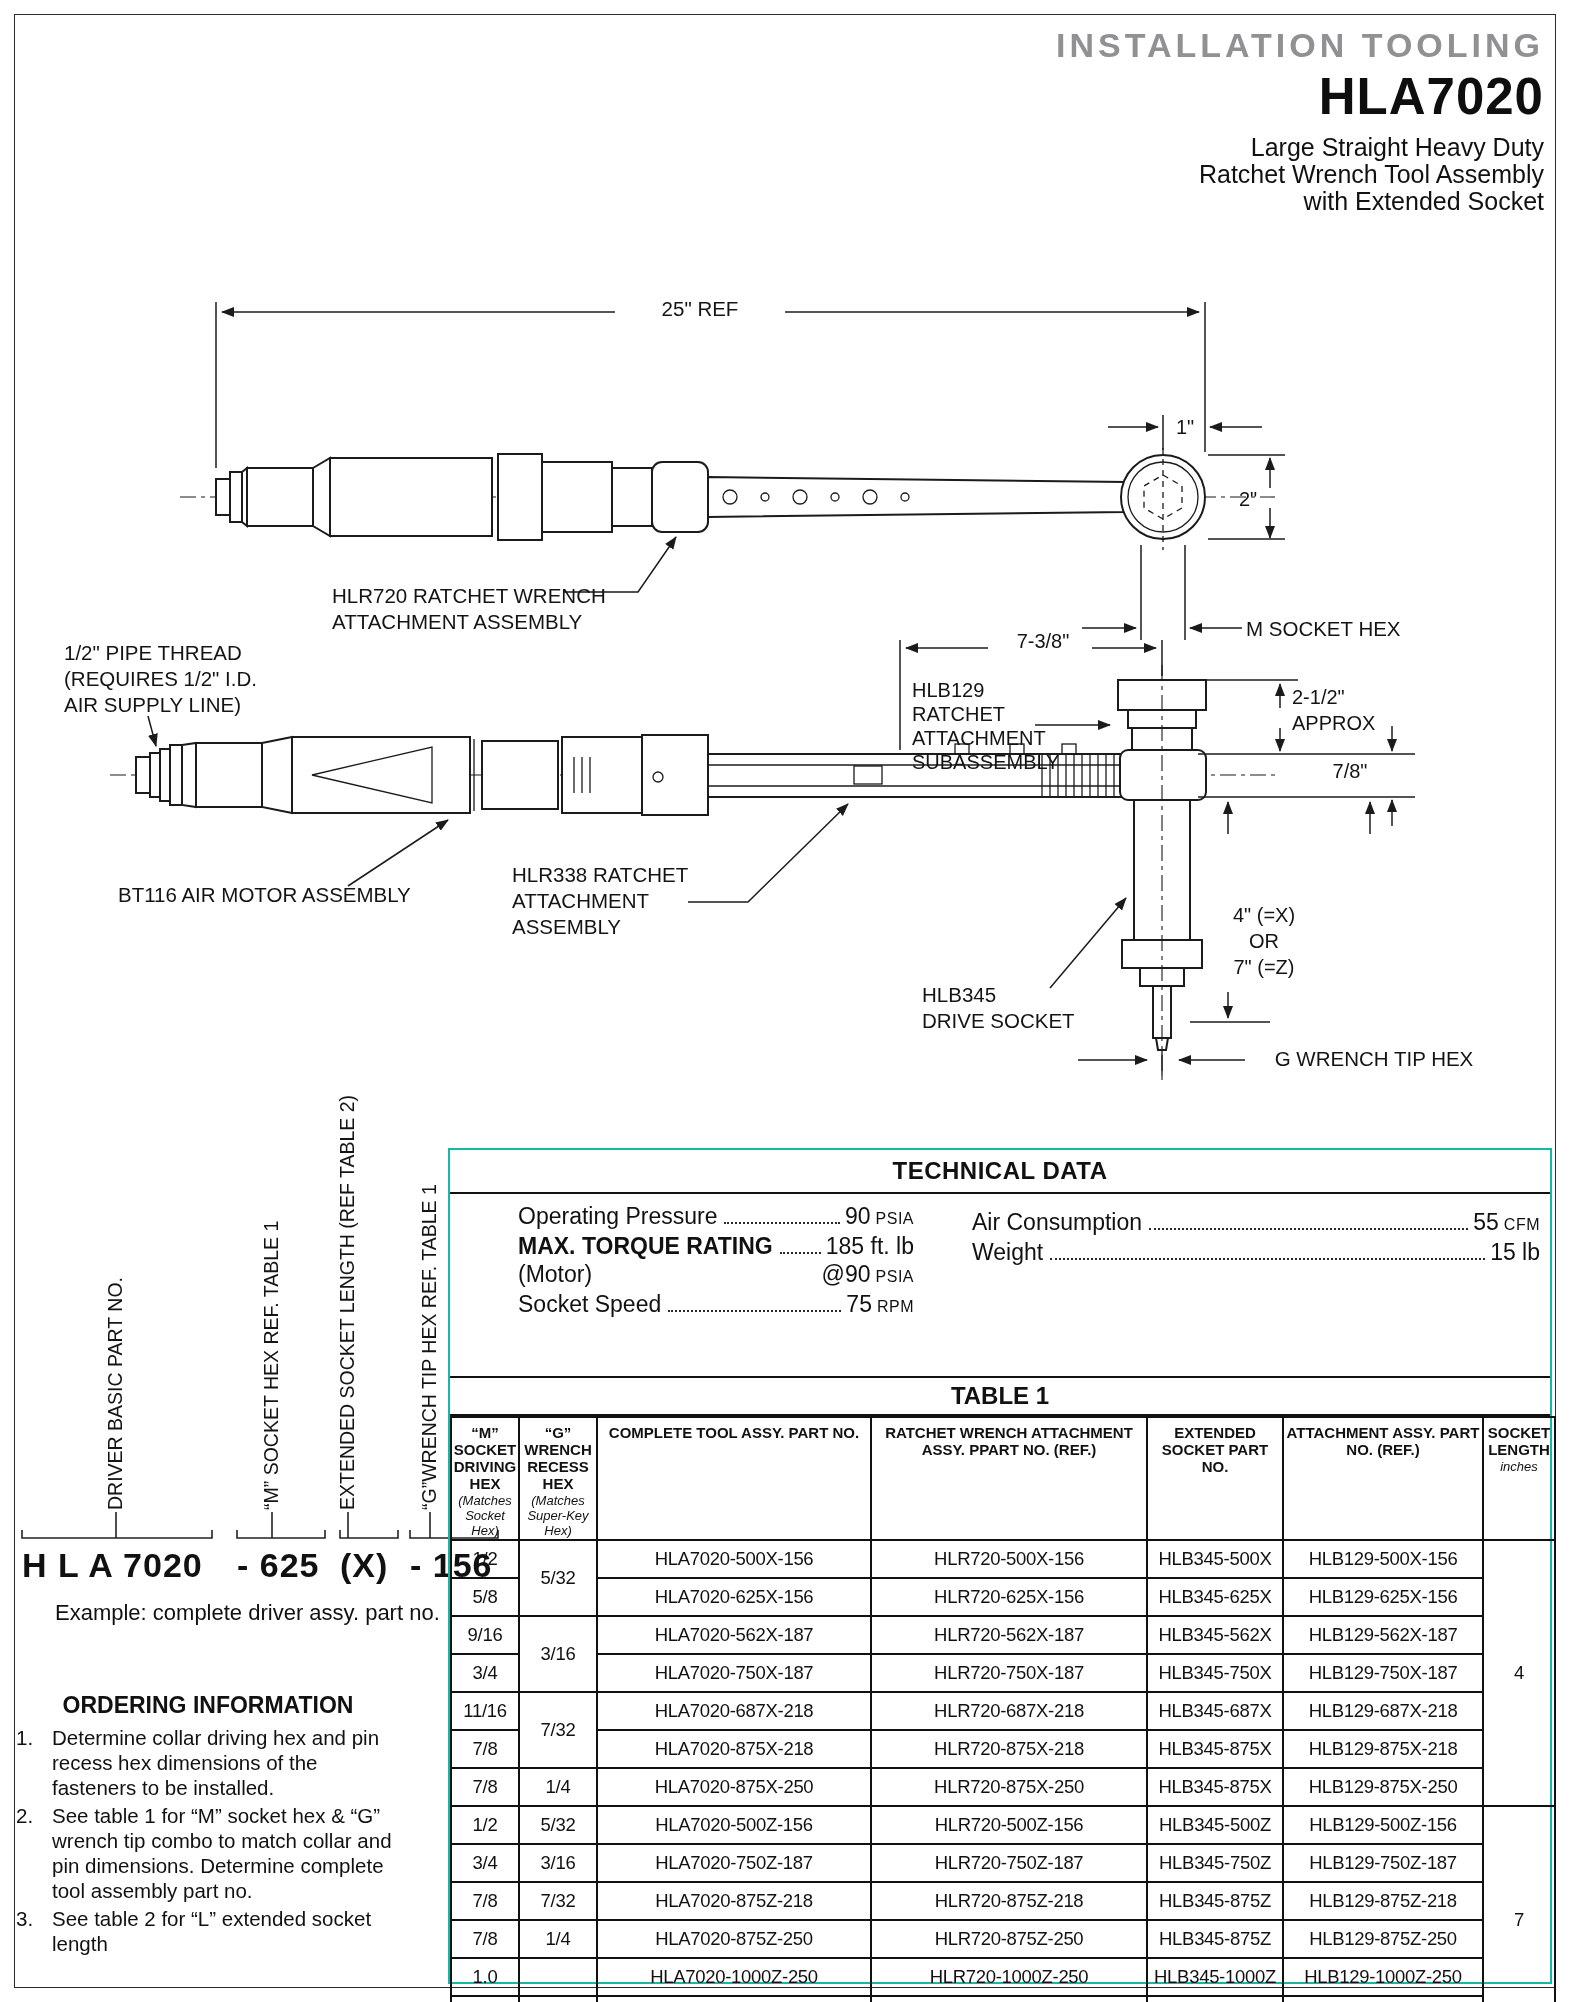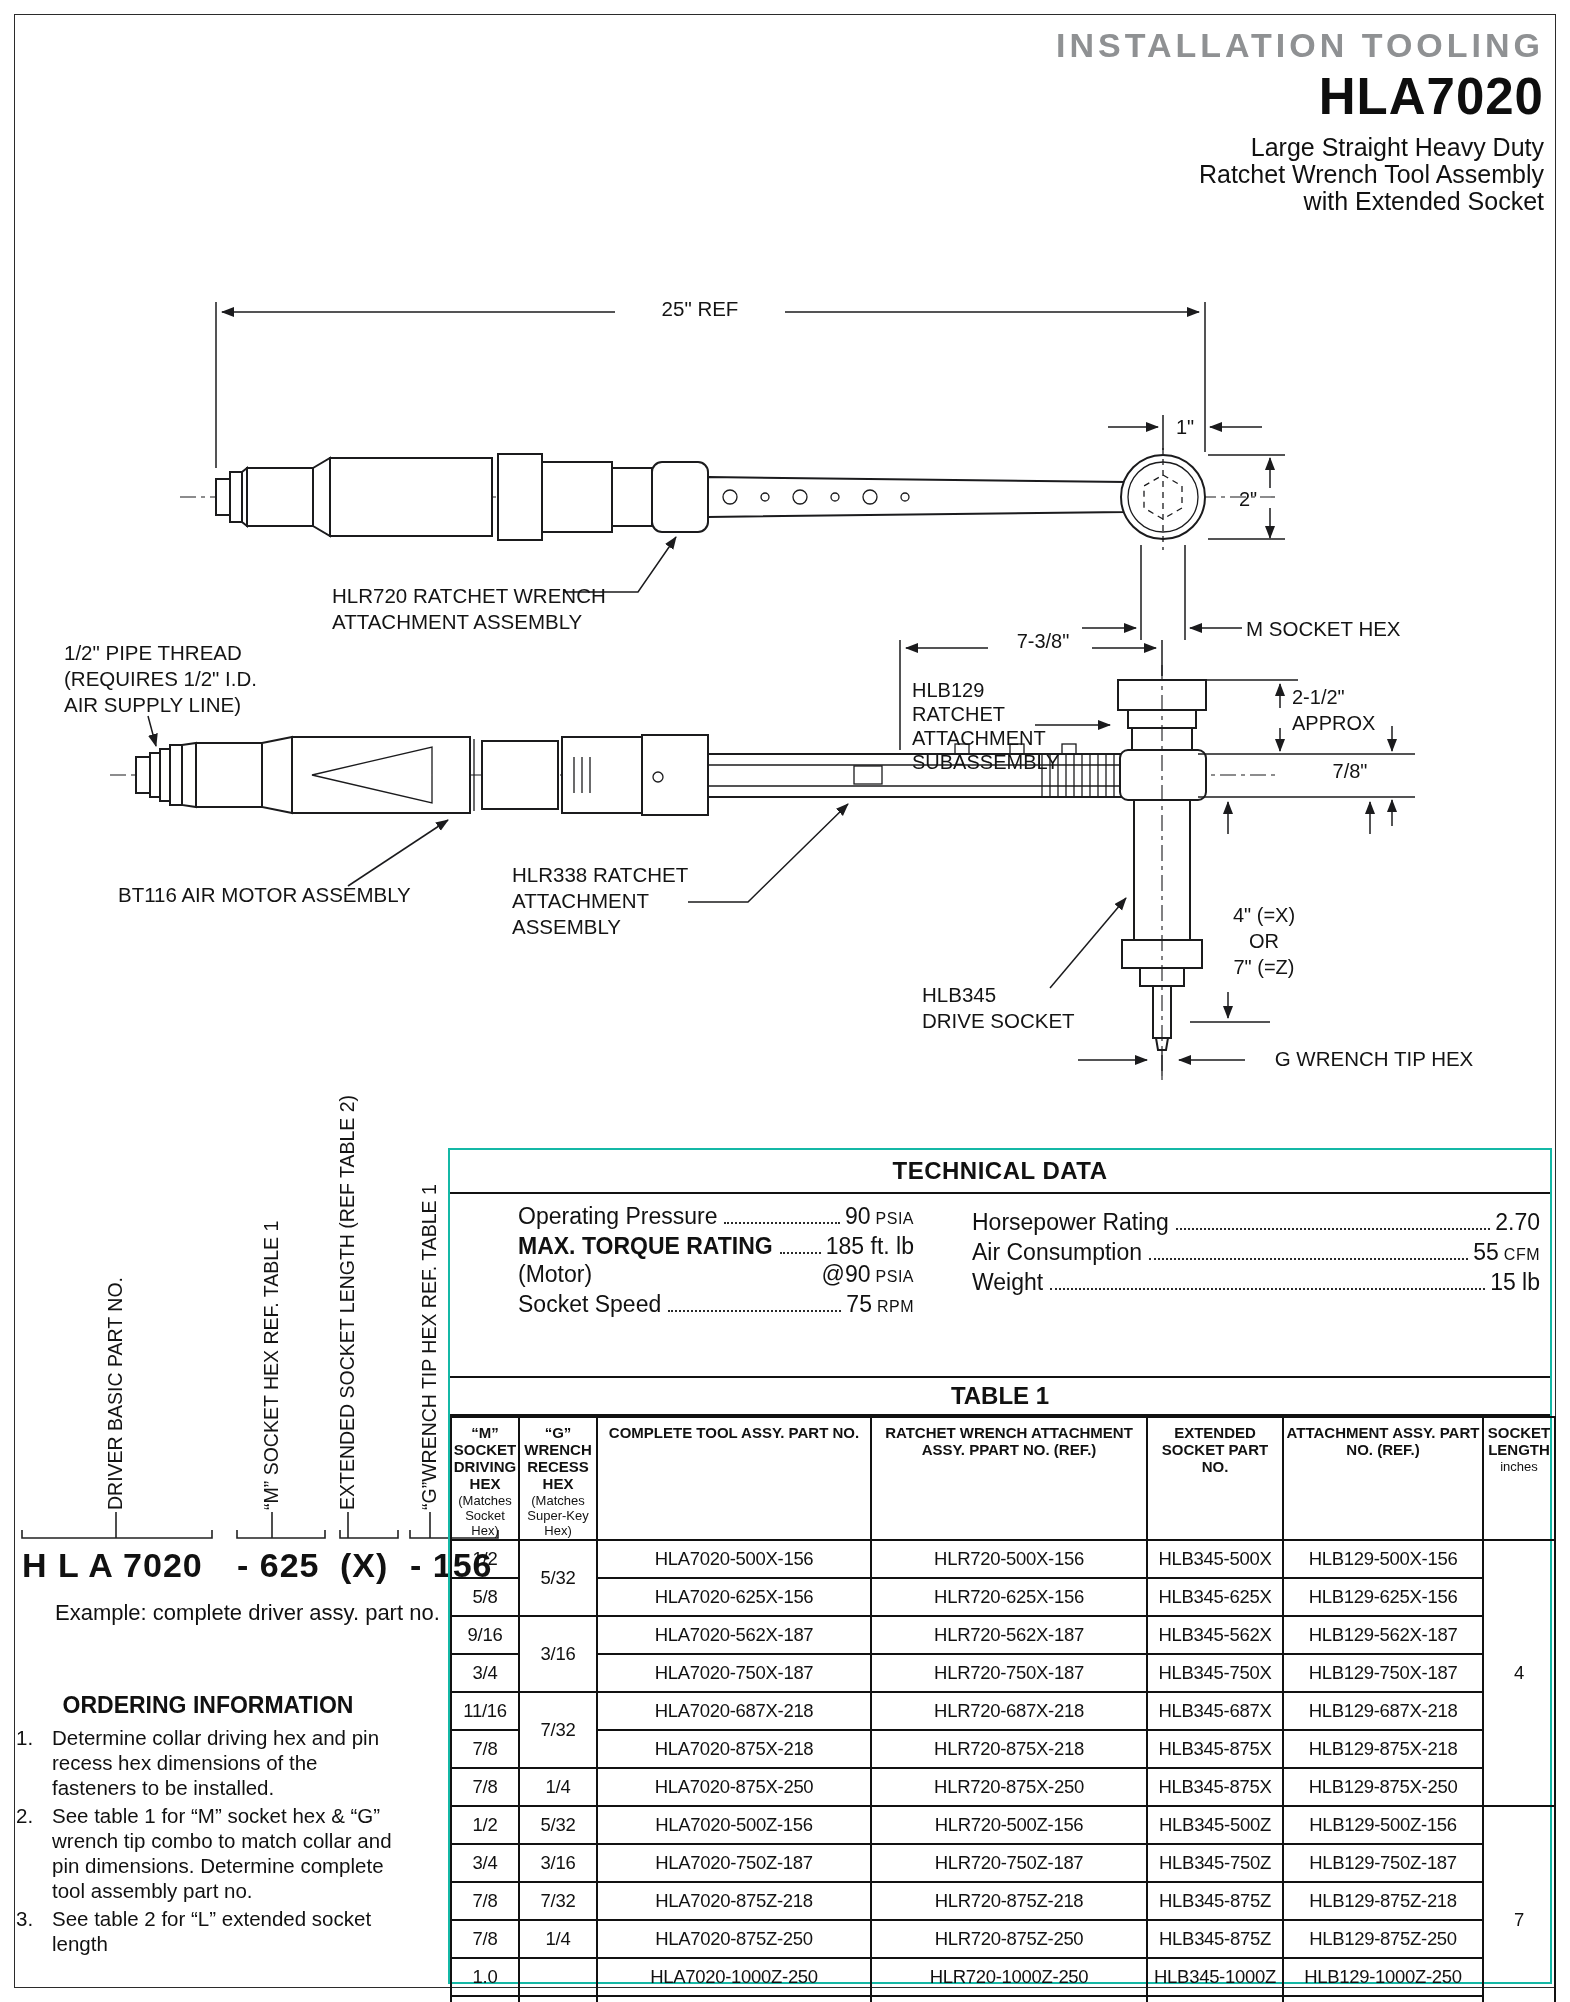--- a/index.html
+++ b/index.html
@@ -44,21 +44,21 @@
   .spec-row .b{font-weight:bold;}
   .ldr{flex:1;border-bottom:2.4px dotted #2a2a2a;margin:0 5px 5px 7px;min-width:18px;}
   .unit{font-size:16px;margin-left:5px;letter-spacing:.5px;}
   .spec-sub{display:flex;justify-content:space-between;align-items:baseline;font-size:23px;margin-top:1px;gap:48px;}
   #t1-title{height:36px;border-top:2px solid #111;border-bottom:2px solid #111;display:flex;align-items:center;
             justify-content:center;font-size:24px;font-weight:bold;}
   #t1{width:1100px;border-collapse:collapse;table-layout:fixed;}
   #t1 th{border:2px solid #111;height:92px;vertical-align:top;padding-top:6px;}
   #t1 td{border:2px solid #111;height:36px;text-align:center;font-size:18.5px;letter-spacing:-0.3px;padding:0 1px;}
   .th-main{font-size:15px;font-weight:bold;line-height:17px;}
-  .th-sub{font-size:13px;font-weight:normal;line-height:15px;margin-top:1px;}
+  .th-sub{font-size:13px;font-weight:normal;line-height:15px;margin-top:1px;font-style:italic;}
 </style>
 </head>
 <body>
 
 <div id="page">
   <div id="border"></div>
 
   <div id="hdr">
     <div id="kicker">INSTALLATION TOOLING</div>
     <div id="model">HLA7020</div>
@@ -299,25 +299,20 @@
           </div>
           <div class="spec-row">
             <span>Socket Speed</span>
             <span class="ldr"></span>
             <span>75</span>
             <span class="unit">RPM</span>
           </div>
         </div>
       <div id="tech-right">
           <div class="spec-row">
-            <span>Horsepower Rating</span>
-            <span class="ldr"></span>
-            <span>2.70</span>
-          </div>
-          <div class="spec-row">
             <span>Air Consumption</span>
             <span class="ldr"></span>
             <span>55</span>
             <span class="unit">CFM</span>
           </div>
           <div class="spec-row">
             <span>Weight</span>
             <span class="ldr"></span>
             <span>15 lb</span>
           </div>

